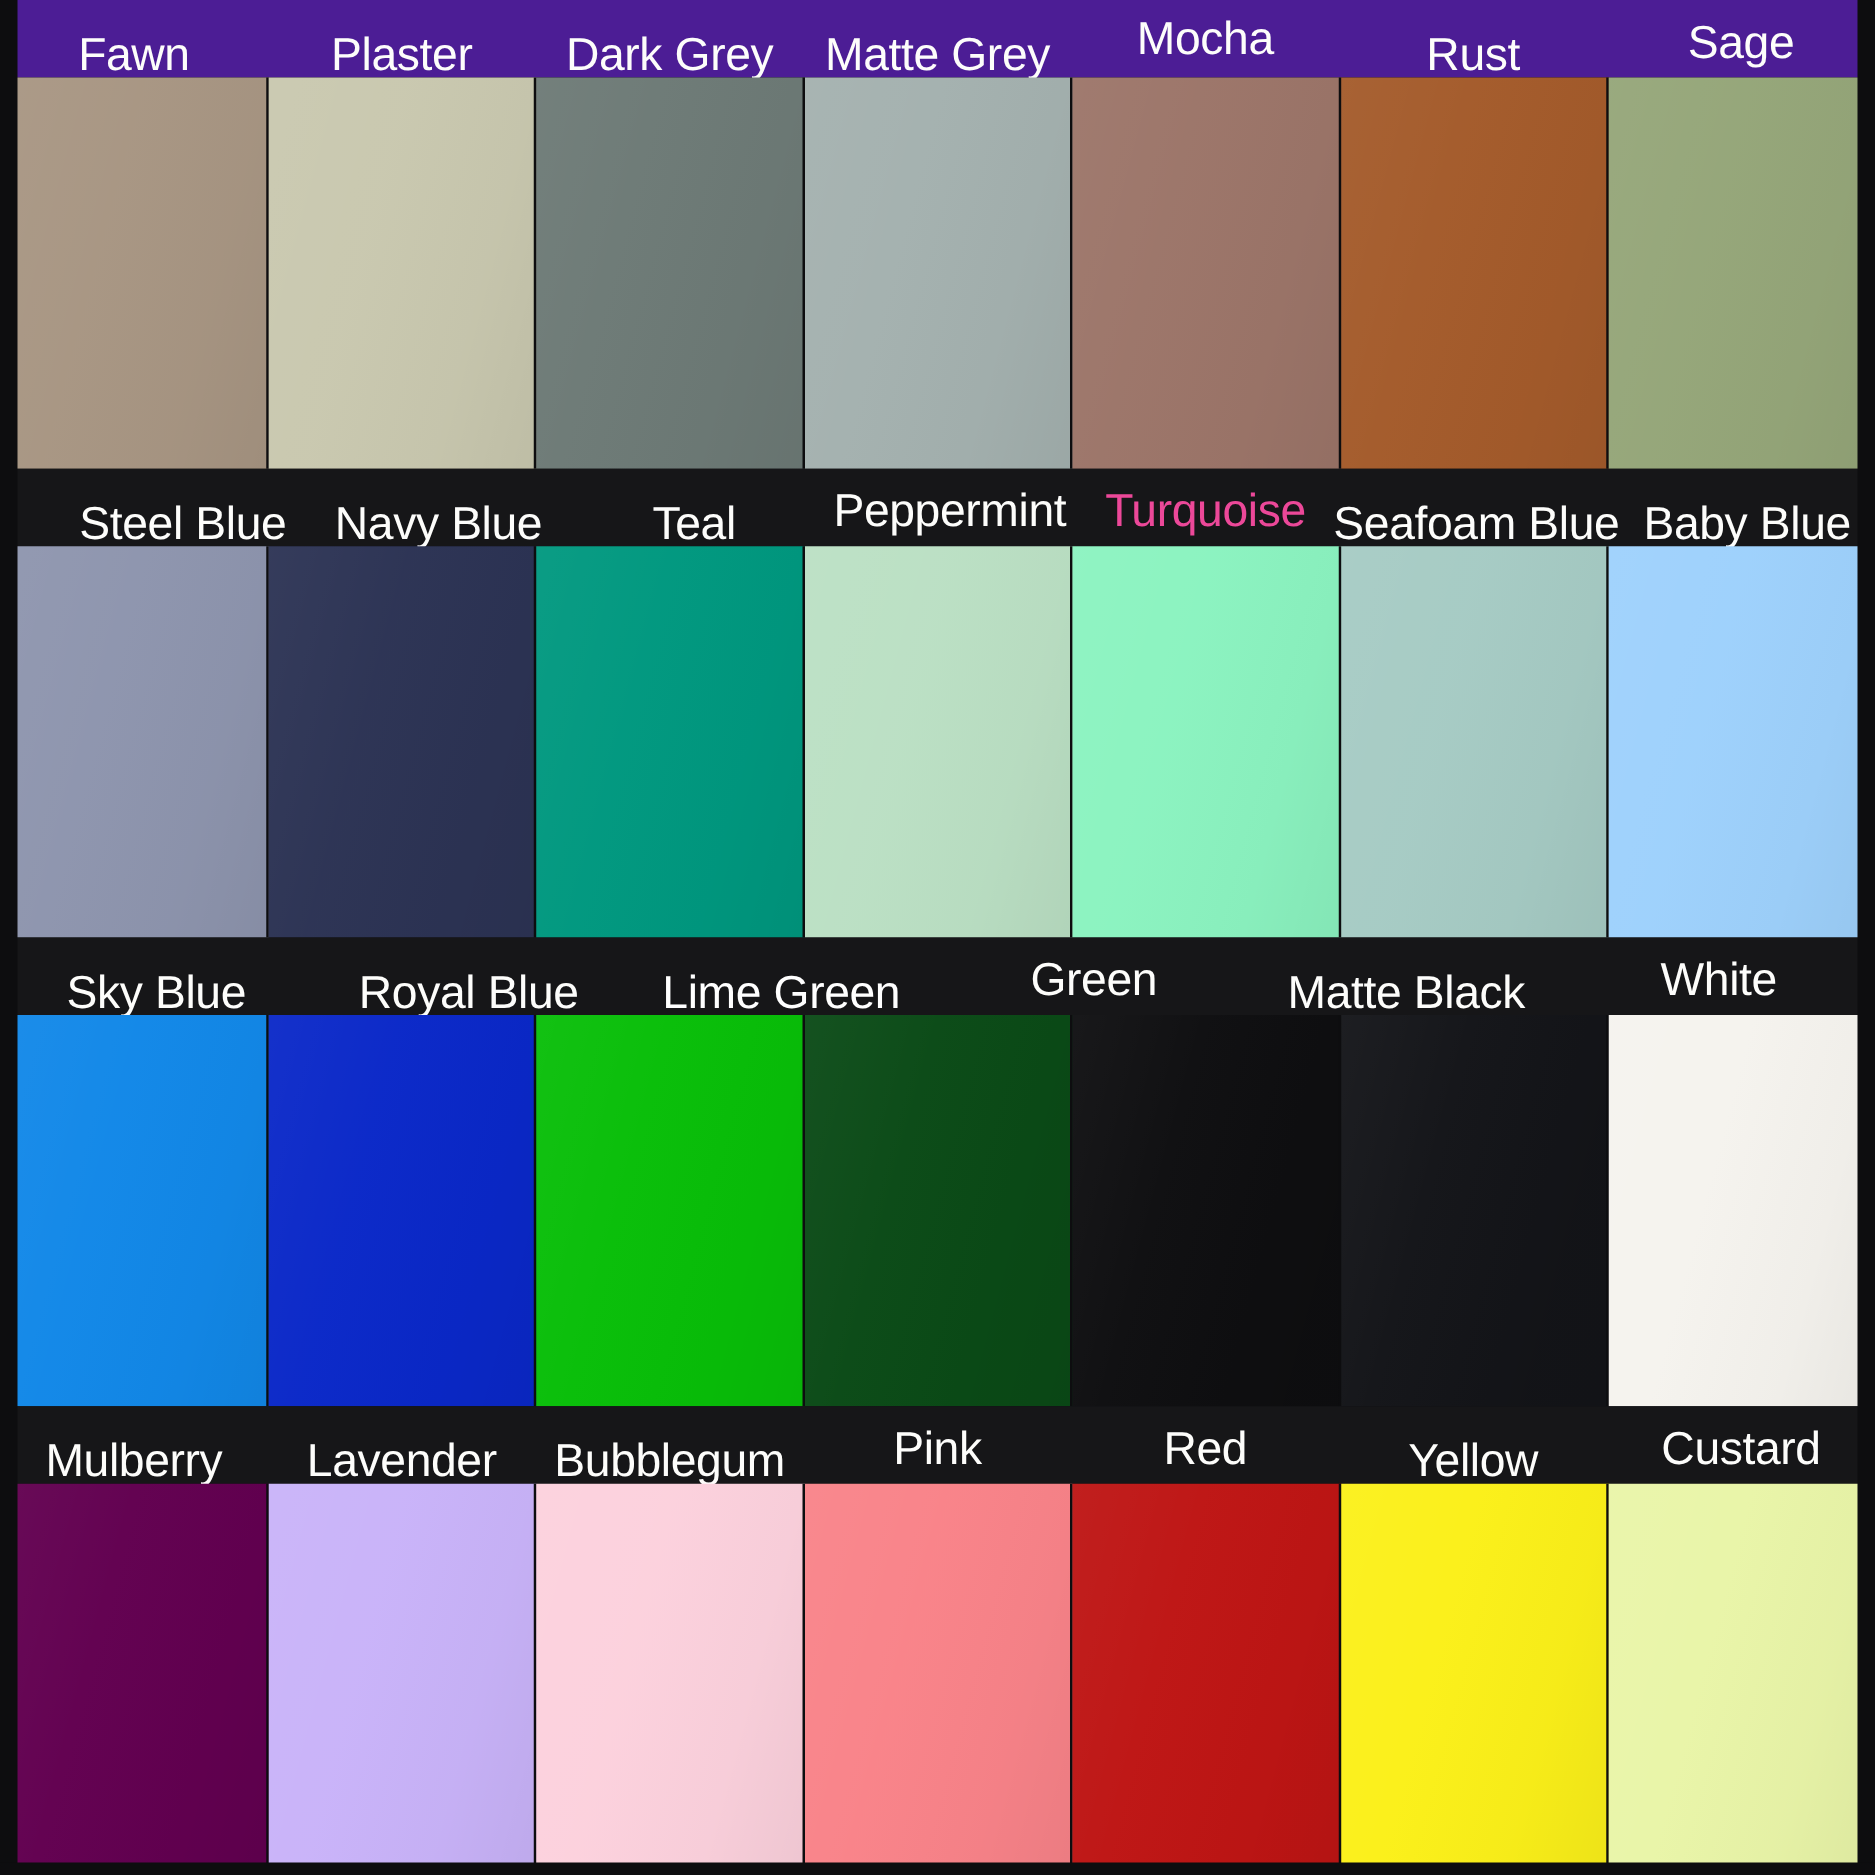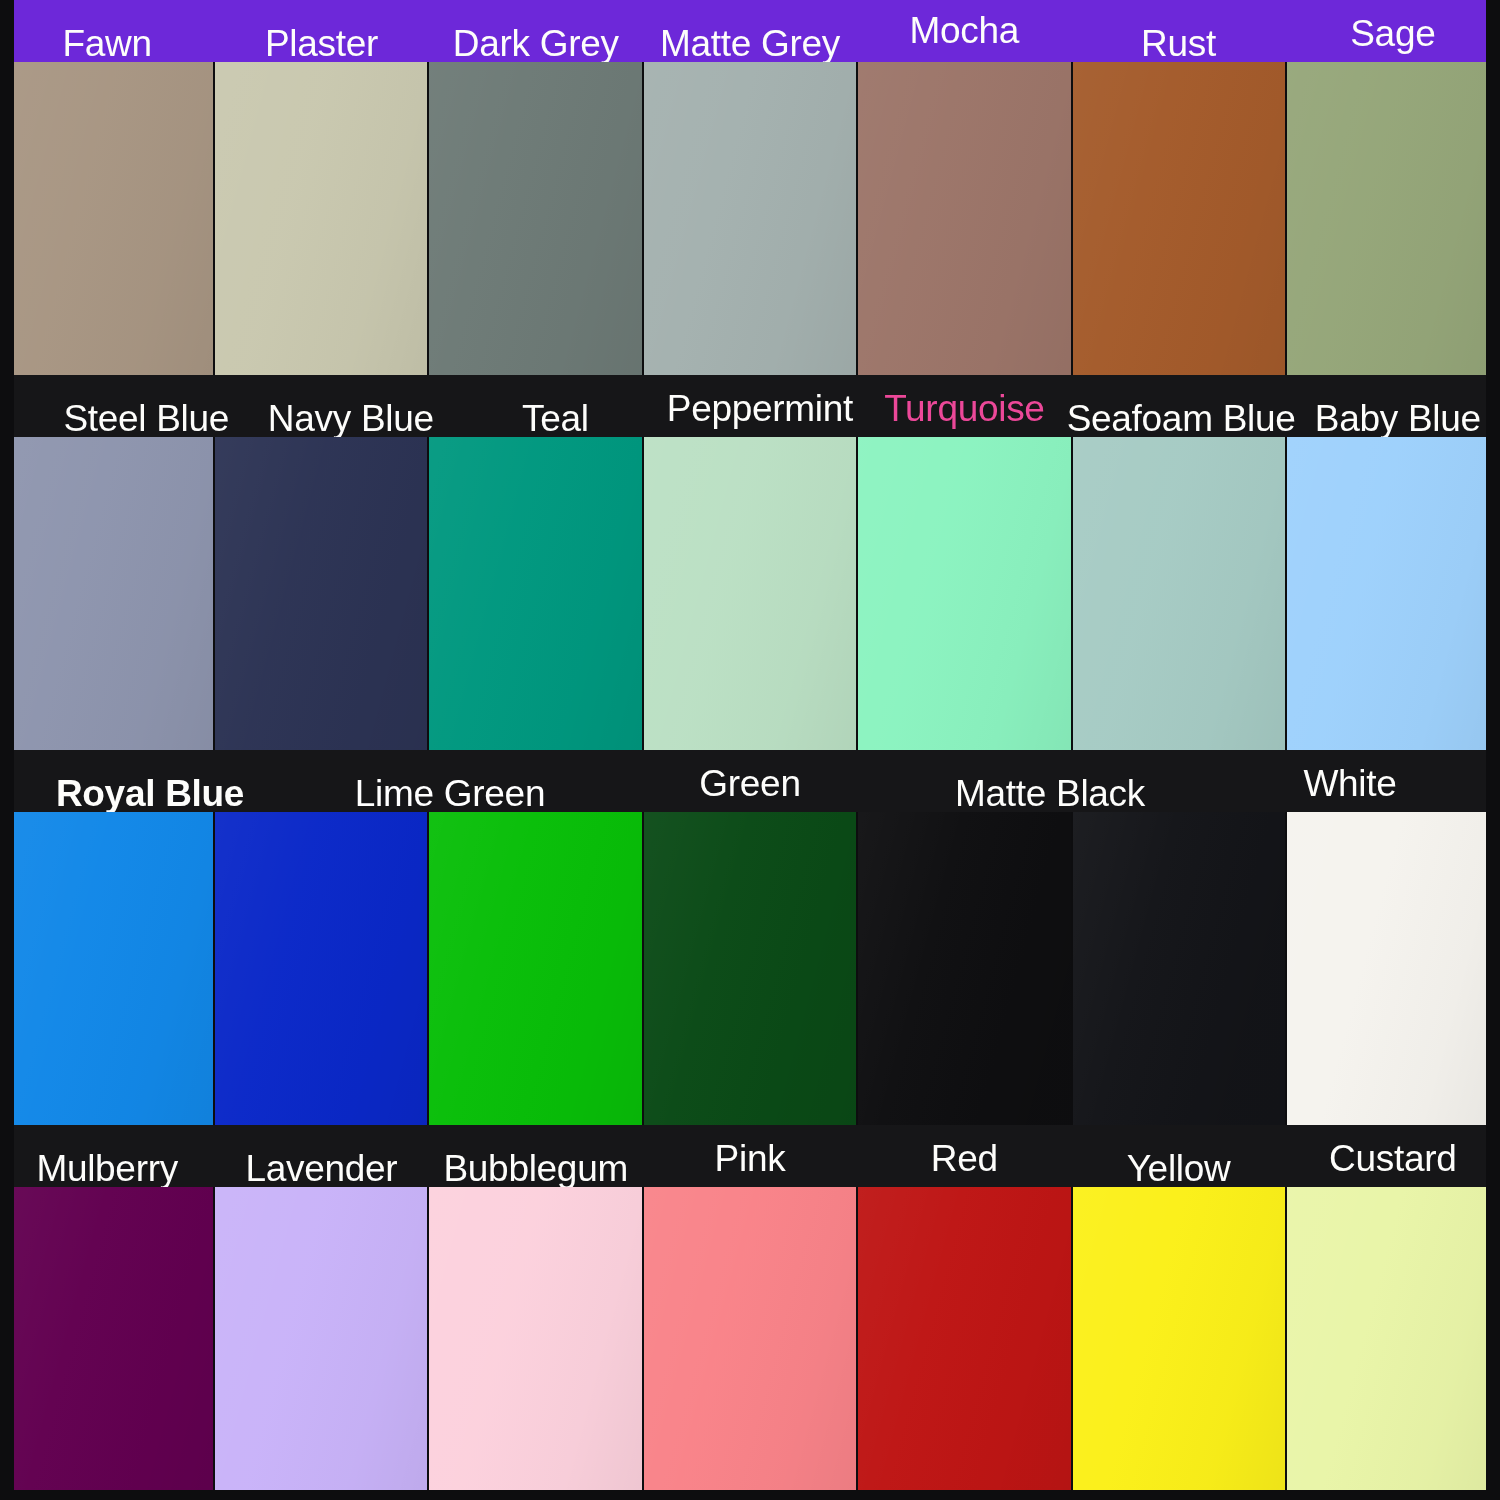--- a/index.html
+++ b/index.html
@@ -34,21 +34,21 @@
 
   
   .label-band {
     position: relative;
     display: flex;
     width: 100%;
     height: 62px;
     flex: 0 0 62px;
     background: #161618;
   }
-  .row-1 .label-band { background: #6d28d9; }
+  .row-1 .label-band { background: #4c1d95; }
 
   .swatch-label {
     flex: 1 1 0;
     color: #fdfdfb;
     font-family: "Liberation Sans", sans-serif;
     font-size: 37px;
     line-height: 1;
     letter-spacing: -0.3px;
     text-align: center;
     white-space: nowrap;
@@ -162,21 +162,22 @@
       <div class="swatch-chip" style="background-color:#00987f;"></div>
       <div class="swatch-chip" style="background-color:#bbe0c4;"></div>
       <div class="swatch-chip" style="background-color:#8bf3c0;"></div>
       <div class="swatch-chip" style="background-color:#a6cbc4;"></div>
       <div class="swatch-chip" style="background-color:#9ed1fc;"></div>
     </div>
   </div>
 
   <div class="swatch-row row-3">
     <div class="label-band">
-      <div class="swatch-label jit-down" style="color: rgb(253, 253, 251); font-weight: bold;">Royal Blue</div>
+      <div class="swatch-label jit-down" style="color: rgb(253, 253, 251);">Sky Blue</div>
+      <div class="swatch-label jit-down" style="color: rgb(253, 253, 251);">Royal Blue</div>
       <div class="swatch-label jit-down" style="color: #ffffff;">Lime Green</div>
       <div class="swatch-label jit-up" style="color: rgb(253, 253, 251);">Green</div>
       <div class="swatch-label jit-down" style="color: rgb(253, 253, 251);">Matte Black</div>
       <div class="swatch-label jit-up" style="color: rgb(253, 253, 251); text-align: right;">White</div>
     </div>
     <div class="chip-band">
       <div class="swatch-chip" style="background-color:#1288e8;"></div>
       <div class="swatch-chip" style="background-color:#0a28c8;"></div>
       <div class="swatch-chip" style="background-color:#08be08;"></div>
       <div class="swatch-chip" style="background-color:#0a4a16;"></div>

